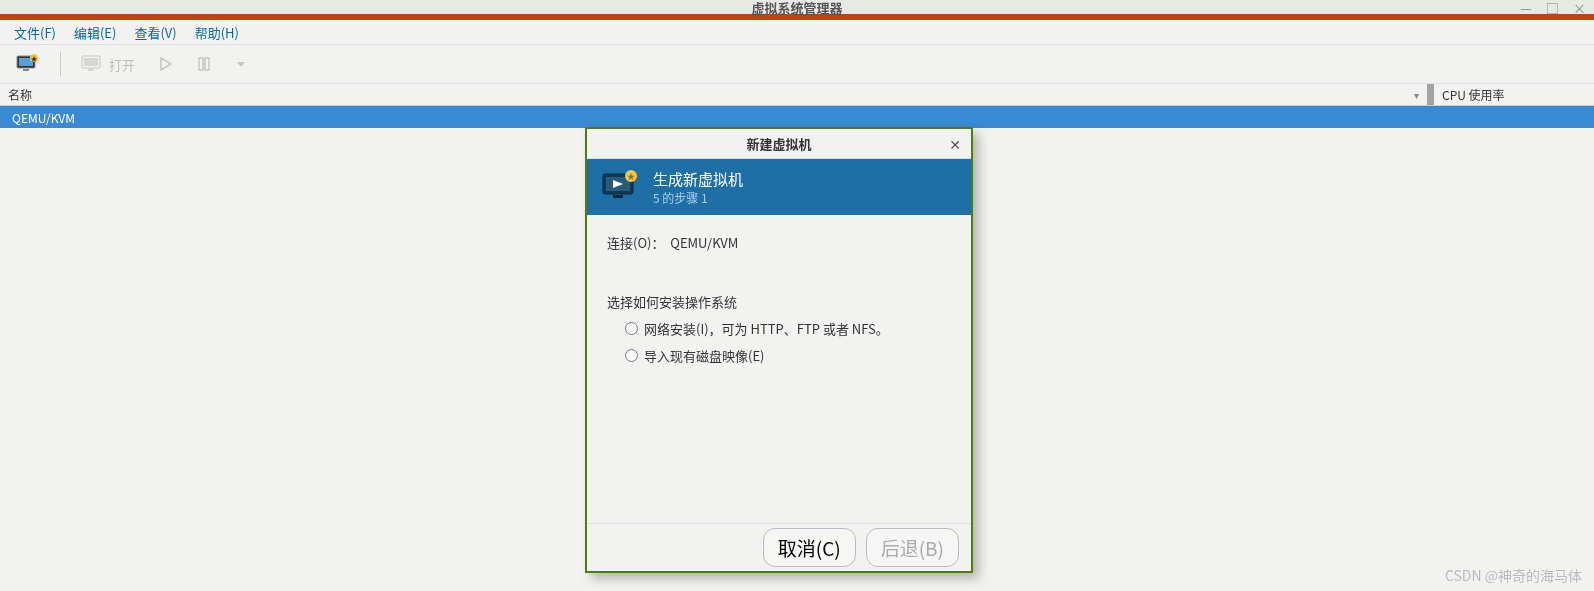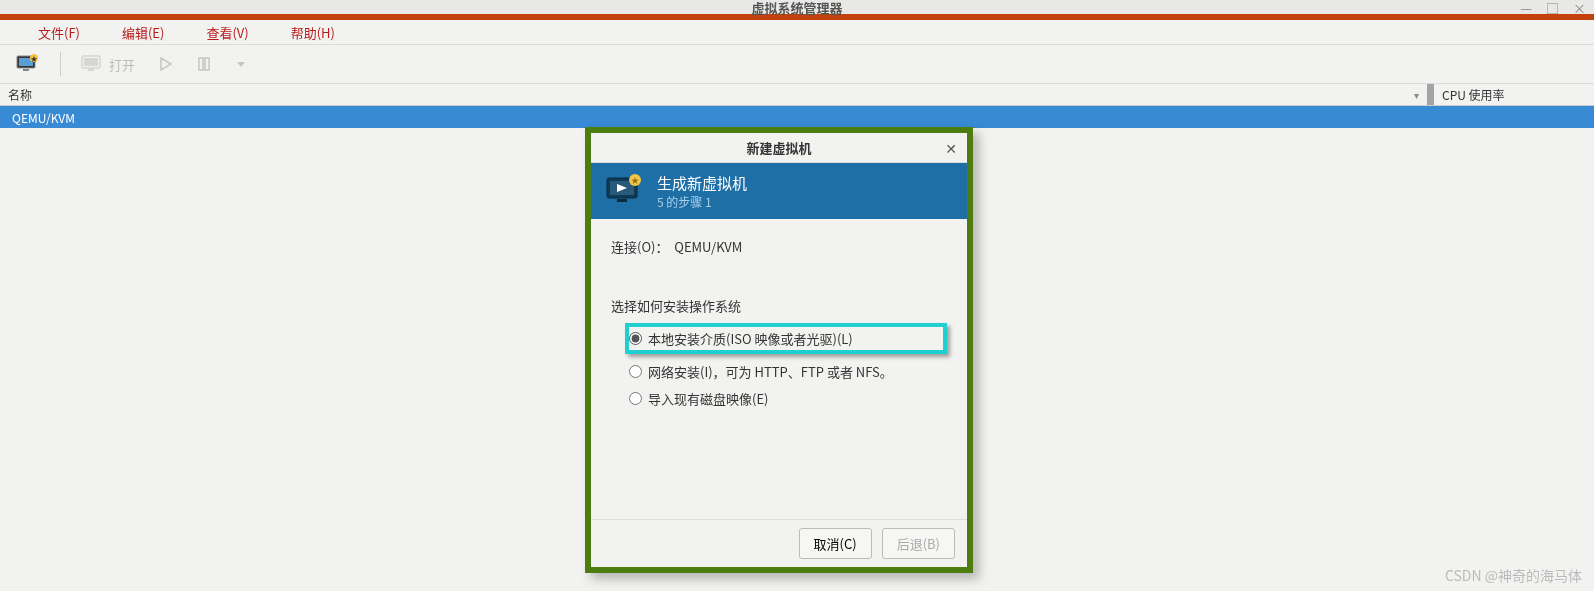--- a/index.html
+++ b/index.html
@@ -6,61 +6,61 @@
 body { width: 1594px; height: 591px; background: #f2f2f0; font-size: 13px; color: #333; position: relative; overflow: hidden; }
 
 
 .main-titlebar { height: 20px; background: #e8e8e6; display: flex; align-items: center; position: relative; border-bottom: 6px solid #c2410c; }
 .main-titlebar .title { position: absolute; left: 50%; transform: translateX(-50%); font-weight: bold; color: #555; }
 .window-controls { position: absolute; right: 8px; display: flex; gap: 14px; color: #888; font-size: 13px; }
 .window-controls span { cursor: pointer; }
 
 
 .menubar { height: 24px; display: flex; align-items: center; padding: 0 6px; gap: 2px; background: #f2f2f0; }
-.menubar .menu-item { padding: 2px 8px; cursor: pointer; color: #b91c1c; margin-left: 24px; }
+.menubar .menu-item { padding: 2px 8px; cursor: pointer; color: #0369a1; }
 
 
 .toolbar { height: 40px; display: flex; align-items: center; padding: 0 8px; gap: 8px; border-top: 1px solid #dcdcdc; border-bottom: 1px solid #dcdcdc; background: #f2f2f0; }
 .tb-btn { display: flex; align-items: center; gap: 6px; padding: 4px 8px; cursor: pointer; }
 .tb-btn.disabled { opacity: 0.5; cursor: default; color: #888; }
 .tb-sep { width: 1px; height: 24px; background: #ccc; margin: 0 4px; }
 .tb-icon { display: inline-flex; align-items: center; justify-content: center; }
 
 
 .col-headers { height: 22px; display: flex; align-items: stretch; border-bottom: 1px solid #ccc; background: #f2f2f0; font-size: 12px; color: #333; }
 .col-name { flex: 1; padding: 3px 8px; border-right: 7px solid #a3a3a3; display: flex; align-items: center; justify-content: space-between; }
 .col-cpu { width: 160px; padding: 3px 8px; display: flex; align-items: center; }
 .sort-arrow { color: #888; font-size: 10px; }
 
 
 .list-body { flex: 1; background: #fff; }
 .list-row { height: 22px; background: #378ad3; color: #fff; display: flex; align-items: center; padding: 0 12px; font-size: 12px; }
 
 
-.dialog { position: absolute; left: 585px; top: 127px; width: 388px; height: 446px; background: #f2f2f0; border: 6px solid #4d7c0f; box-shadow: 6px 6px 10px rgba(0,0,0,0.25); display: flex; flex-direction: column; }
+.dialog { position: absolute; left: 585px; top: 127px; width: 388px; height: 446px; background: #f2f2f0; border: 2px solid #4d7c0f; box-shadow: 6px 6px 10px rgba(0,0,0,0.25); display: flex; flex-direction: column; }
 .dialog-titlebar { height: 30px; background: #f2f2f0; display: flex; align-items: center; justify-content: center; position: relative; border-bottom: 1px solid #ddd; }
 .dialog-titlebar .dtitle { font-weight: bold; color: #333; font-size: 13px; }
 .dialog-close { position: absolute; right: 10px; cursor: pointer; font-size: 14px; color: #555; }
 
 .dialog-header { background: #1d6fa5; height: 56px; display: flex; align-items: center; padding: 0 14px; gap: 12px; }
 .dialog-header svg { flex-shrink: 0; }
 .dialog-header-text .h1 { color: #fff; font-size: 15px; text-align: right; }
 .dialog-header-text .h2 { color: #a8cde8; font-size: 12px; }
 
 .dialog-body { flex: 1; padding: 18px 20px; color: #333; font-size: 13px; }
 .conn-row { margin-bottom: 40px; }
 .section-label { margin-bottom: 8px; color: #333; }
 .radio-group { display: flex; flex-direction: column; gap: 8px; padding-left: 18px; }
 .radio-item { display: flex; align-items: center; gap: 6px; cursor: pointer; }
 .radio-item input { accent-color: #555; }
 
 .highlight-box { border: 4px solid #20d0d0; padding: 2px 6px 2px 0; margin-left: -4px; box-shadow: 3px 3px 4px rgba(0,0,0,0.35); background: #f2f2f0; display: inline-flex; align-items: center; }
 
 .dialog-footer { height: 48px; display: flex; align-items: center; justify-content: flex-end; padding: 0 12px; gap: 10px; border-top: 1px solid #ddd; }
-.dlg-btn { padding: 5px 14px; background: #f6f6f4; border: 1px solid #bbb; border-radius: 3px; cursor: pointer; font-size: 13px; }
+.dlg-btn { padding: 5px 14px; background: #f6f6f4; border: 1px solid #bbb; border-radius: 12px; cursor: pointer; font-size: 19px; }
 .dlg-btn.disabled { color: #aaa; cursor: default; }
 .forward-wrap { border: 4px solid #20d0d0; padding: 3px; box-shadow: 3px 3px 4px rgba(0,0,0,0.35); }
 
 .watermark { position: absolute; right: 12px; bottom: 6px; color: #bbb; font-size: 14px; }
 </style>
 </head>
 <body>
 
 <div class="main-titlebar">
   <span class="title">虚拟系统管理器</span>
@@ -164,26 +164,20 @@
 
   <div class="dialog-body">
     <div class="conn-row">
       <span>连接(O)：</span>&nbsp;
       <span>QEMU/KVM</span>
     </div>
 
     <div class="section-label">选择如何安装操作系统</div>
 
     <div class="radio-group">
-      <div class="highlight-box">
-        <label class="radio-item">
-          <input type="radio" name="inst" checked="" style="">
-          <span>本地安装介质(ISO 映像或者光驱)(L)</span>
-        </label>
-      </div>
       <label class="radio-item">
         <input type="radio" name="inst" style="">
         <span>网络安装(I)，可为 HTTP、FTP 或者 NFS。</span>
       </label>
       <label class="radio-item">
         <input type="radio" name="inst" style="">
         <span>导入现有磁盘映像(E)</span>
       </label>
     </div>
   </div>

